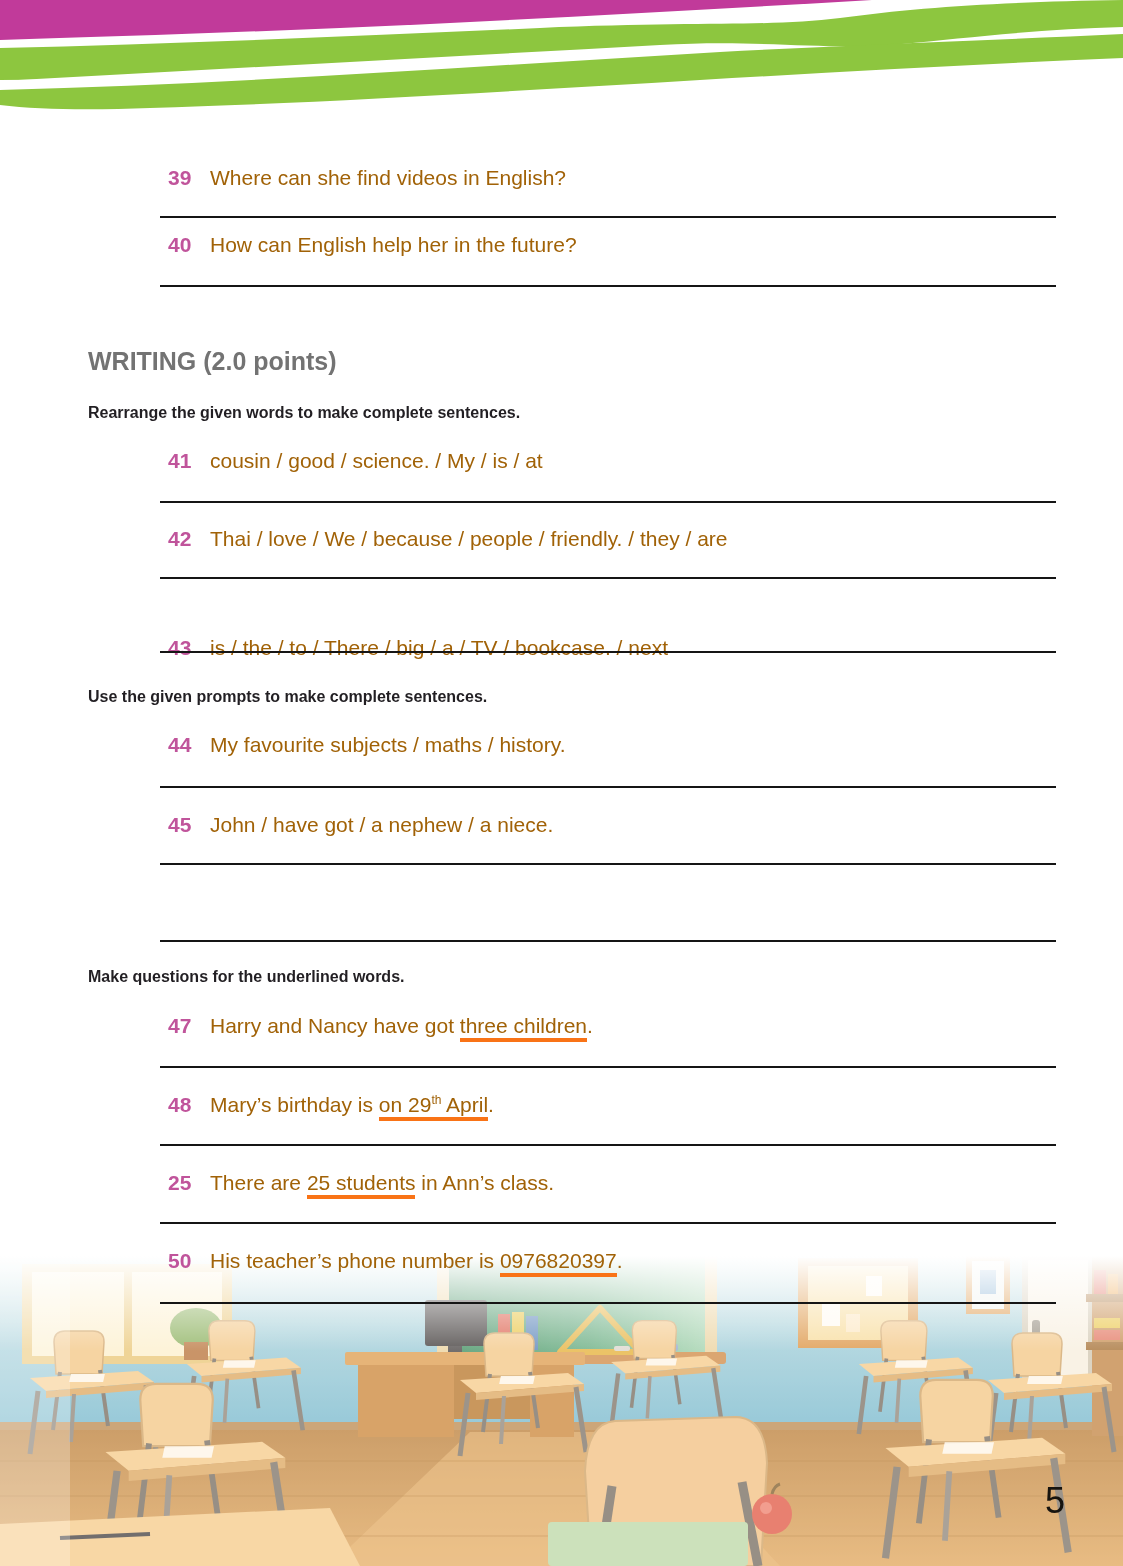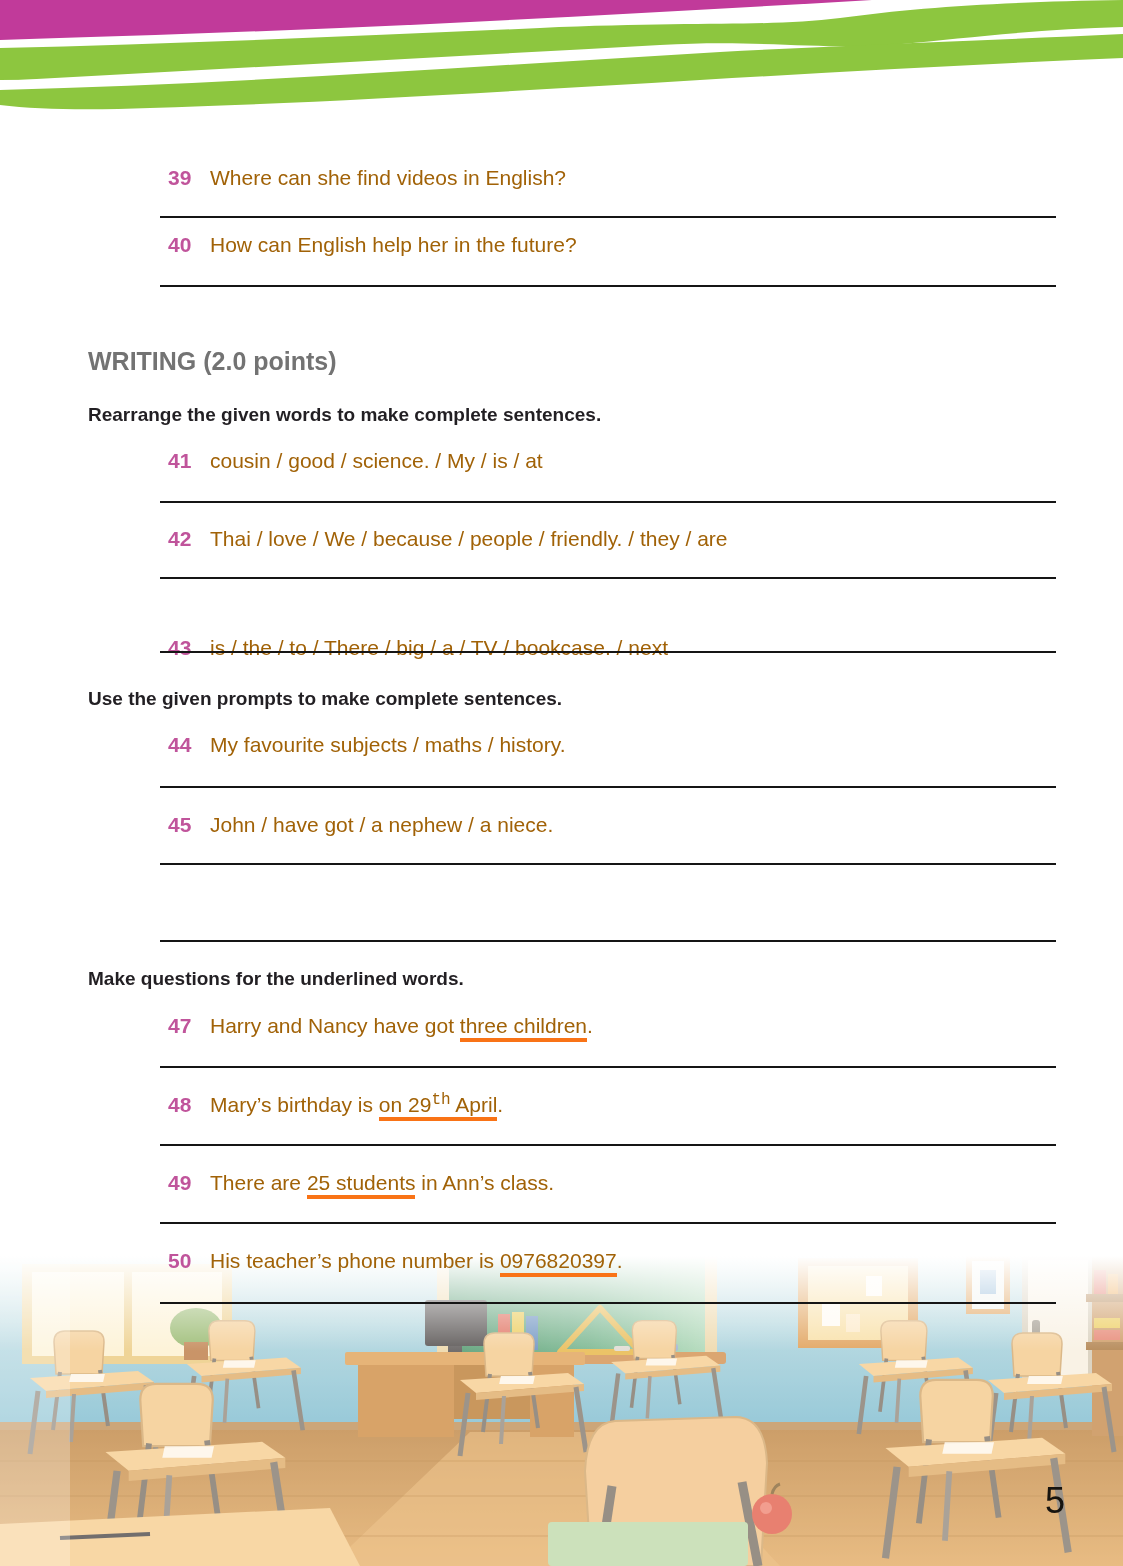--- a/index.html
+++ b/index.html
@@ -7,23 +7,23 @@
     width:1123px;height:1566px;position:relative;background:#ffffff;
     font-family:"Liberation Sans", sans-serif;overflow:hidden;color:#262226;
   }
   .banner{position:absolute;top:0;left:0;width:1123px;height:112px;z-index:3;}
   .content{position:absolute;top:0;left:0;width:1123px;height:1566px;z-index:2;}
   .q-row{position:absolute;left:120px;display:flex;white-space:nowrap;}
   .q-num{flex:none;width:42px;font-weight:bold;font-size:21px;color:#c0549b;margin-left:48px;}
   .q-text{font-size:21px;color:#a16207;}
   .ans-line{position:absolute;left:160px;width:896px;height:0;border-top:2px solid #151515;}
   .sec-title{position:absolute;left:88px;font-weight:bold;font-size:25px;color:#737373;white-space:nowrap;}
-  .sec-instr{position:absolute;left:88px;font-weight:bold;font-size:19px;color:#221f23;white-space:nowrap;}
+  .sec-instr{position:absolute;left:88px;font-weight:bold;font-size:16px;color:#221f23;white-space:nowrap;}
   .u{border-bottom:4px solid #f97316;padding-bottom:1px;}
-  .u sup{font-size:16px;line-height:0;font-family:Liberation Mono, monospace;}
+  .u sup{font-size:12px;line-height:0;}
   .classroom{position:absolute;left:0;top:1256px;width:1123px;height:310px;z-index:1;}
   .page-num{position:absolute;left:1045px;top:1480px;z-index:4;font-size:36px;color:#17140f;}
 </style>
 </head>
 <body>
 
 <svg class="banner" viewBox="0 0 1123 112" aria-hidden="true">
   <path d="M0,0 L872,0 C700,10 520,20 340,28 C220,33 100,37 0,40 Z" fill="#c13a9a"></path>
   <path d="M0,48 C180,44 360,36 540,28 C700,21 770,27 840,18 C920,7 1000,2 1123,0
            L1123,27 C1040,29 965,38 902,44 C830,51 762,39 660,45 C440,57 220,69 0,81 Z" fill="#8dc63f"></path>
@@ -221,21 +221,21 @@
   </div>
   <div class="ans-line" style="top:1066px"></div>
 
   <div class="q-row" style="top:1093px">
     <span class="q-num">48</span>
     <span class="q-text"><span>Mary’s birthday is </span><span class="u"><span>on 29</span><sup>th</sup><span> April</span></span><span>.</span></span>
   </div>
   <div class="ans-line" style="top:1144px"></div>
 
   <div class="q-row" style="top:1171px">
-    <span class="q-num">49</span>
+    <span class="q-num">25</span>
     <span class="q-text"><span>There are </span><span class="u">25 students</span><span> in Ann’s class.</span></span>
   </div>
   <div class="ans-line" style="top:1222px"></div>
 
   <div class="q-row" style="top:1249px">
     <span class="q-num">50</span>
     <span class="q-text"><span>His teacher’s phone number is </span><span class="u">0976820397</span><span>.</span></span>
   </div>
   <div class="ans-line" style="top:1302px"></div>
 

